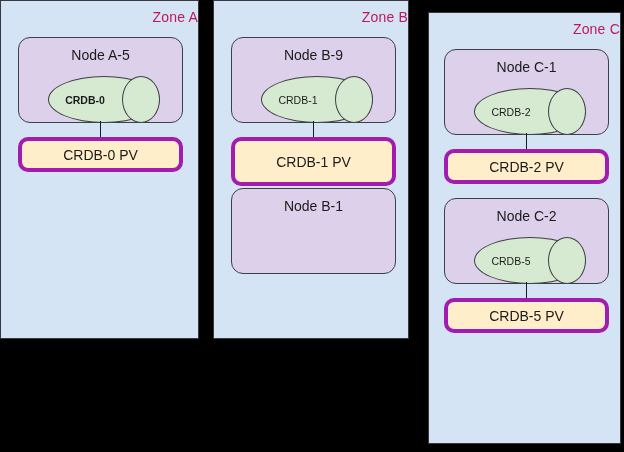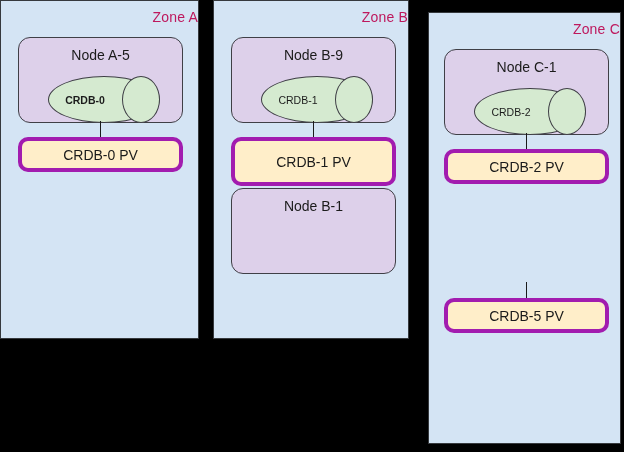--- a/index.html
+++ b/index.html
@@ -152,19 +152,28 @@
         <div class="body"></div>
         <div class="cap"></div>
         <div class="cyl-label">CRDB-2</div>
       </div>
     </div>
 
     <div class="connector" style="left:97px;top:120px;height:17px;"></div>
 
     <div class="pv" style="left:15px;top:136px;width:165px;height:35px;">CRDB-2 PV</div>
 
+    <div class="node" style="left:15px;top:185px;width:165px;height:86px;">
+      <div class="node-title">Node C-2</div>
+
+      <div class="cyl" style="left:29px;top:38px;width:112px;height:47px;">
+        <div class="body"></div>
+        <div class="cap"></div>
+        <div class="cyl-label">CRDB-5</div>
+      </div>
+    </div>
 
     <div class="connector" style="left:97px;top:269px;height:16px;"></div>
 
     <div class="pv" style="left:15px;top:285px;width:165px;height:35px;">CRDB-5 PV</div>
   </div>
 
 </div>
 
 </body></html>

